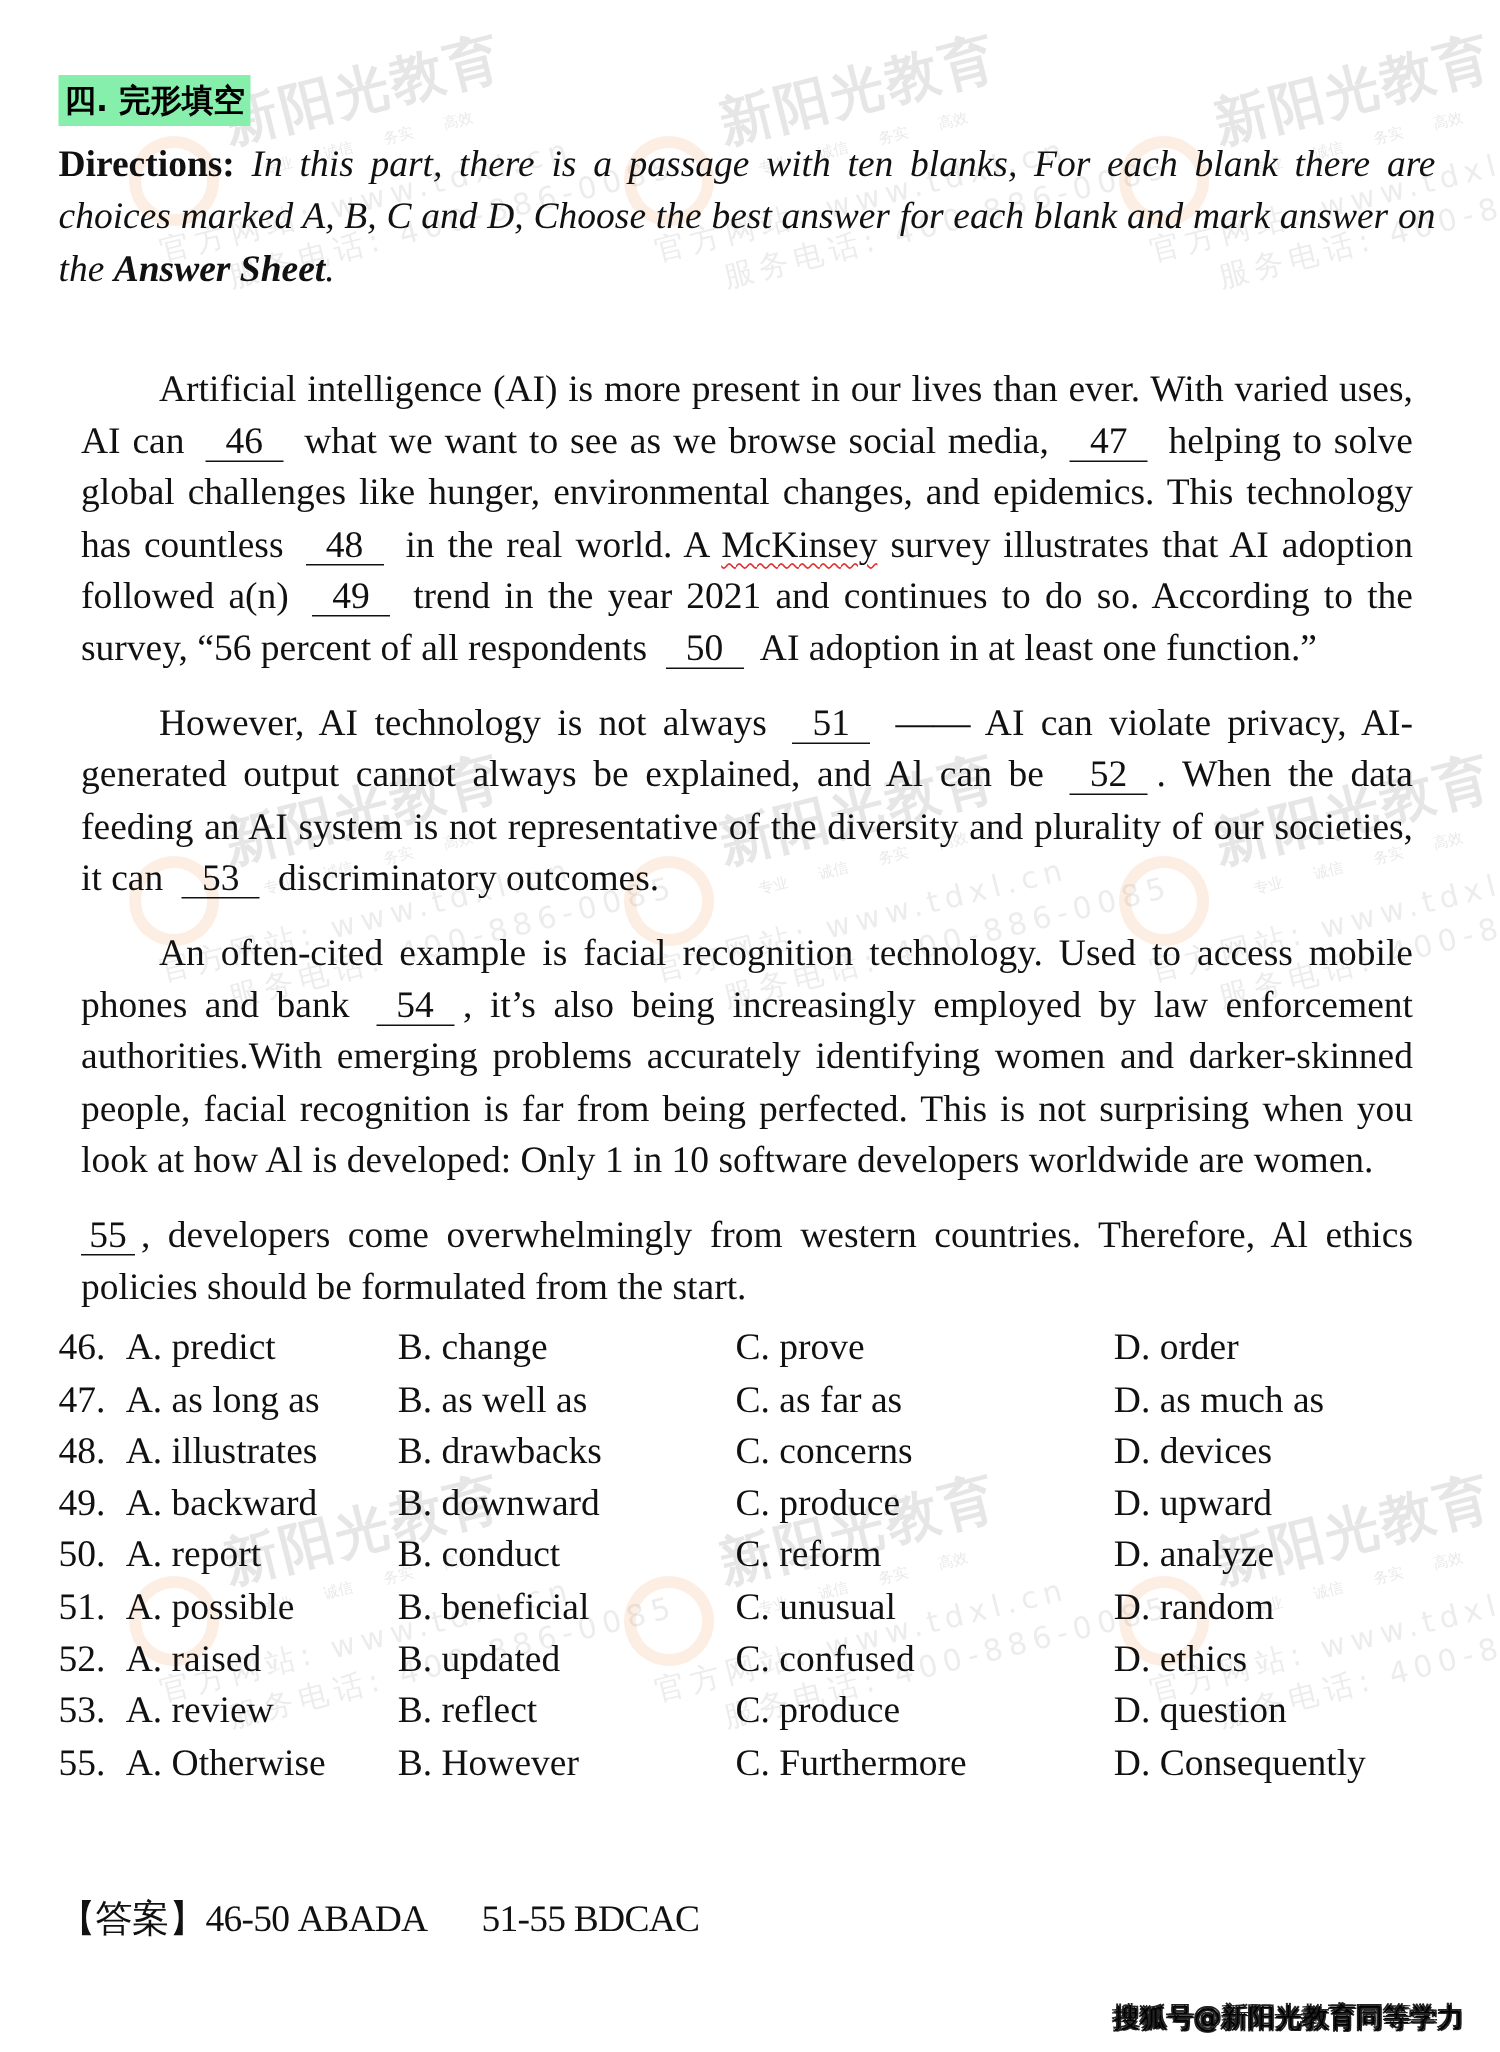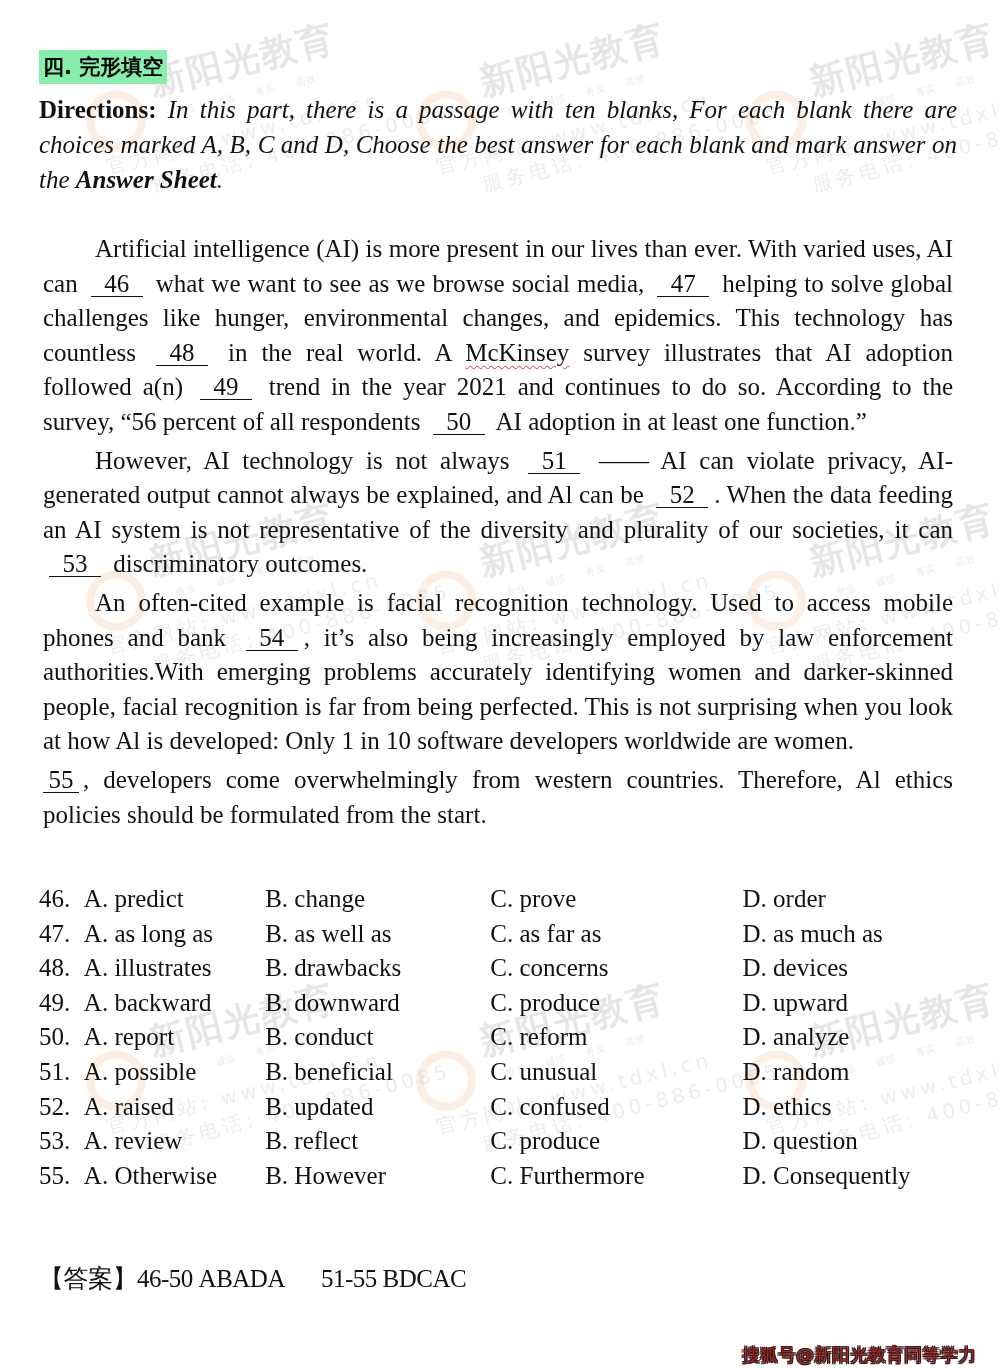--- a/index.html
+++ b/index.html
@@ -35,21 +35,21 @@
   }
   .directions {
     position: absolute; left: 0; top: 92px; width: 918px;
     font-size: 25px; line-height: 35px; text-align: justify; text-align-last: left;
   }
   .directions .label { font-weight: bold; }
   .directions .body { font-style: italic; }
   .directions .emph { font-weight: bold; font-style: italic; }
 
   .passage { position: absolute; left: 0; top: 228px; width: 918px; font-size: 25px; line-height: 34.6px; }
-  .passage p { margin: 4px; text-align: justify; text-indent: 52px; }
+  .passage p { margin: 15px; text-align: justify; text-indent: 52px; }
   .passage .noindent { text-indent: 0; }
   .blank {
     display: inline-block; min-width: 52px; text-align: center;
     border-bottom: 1.5px solid #111; line-height: 24px; margin: 0 6px; text-indent: 0;
   }
   .blank.short { min-width: 36px; margin: 0 4px 0 0; }
   .squiggle { text-decoration: underline wavy #e03030; text-decoration-thickness: 1px; text-underline-offset: 4px; }
 
   .options { position: absolute; left: 0; top: 882px; width: 918px; font-size: 25px; }
   .opt-row { display: flex; height: 34.6px; line-height: 34.6px; }
@@ -58,23 +58,22 @@
   .opt-b { width: 231px; }
   .opt-c { width: 231px; }
   .opt-d { width: 220px; margin-left: 27px; }
 
   .answer { position: absolute; left: 0; top: 1262px; font-size: 25px; line-height: 34px; letter-spacing: -0.5px; }
   .answer .bracket-label { font-family: "DejaVu Serif", serif; }
   .answer .gap { display: inline-block; width: 36px; }
 
   .footer-credit {
     position: absolute; right: 24px; top: 1333px; z-index: 2;
-    font-family: "DejaVu Sans", sans-serif; font-size: 18px; color: #b91c1c;
+    font-family: "DejaVu Sans", sans-serif; font-size: 18px; color: #000000;
     text-shadow: 1px 1px 0 #222, -1px -1px 0 #222, 1px -1px 0 #222, -1px 1px 0 #222;
-    margin-top: 10px;
   }
 </style>
 </head>
 <body>
 
 <div class="wm-layer">
   <div class="wm" style="left:70px;top:60px">
     <div class="logo-circle"></div>
     <div class="brand">新阳光教育</div>
     <div class="tagline">专业 诚信 务实 高效</div>

